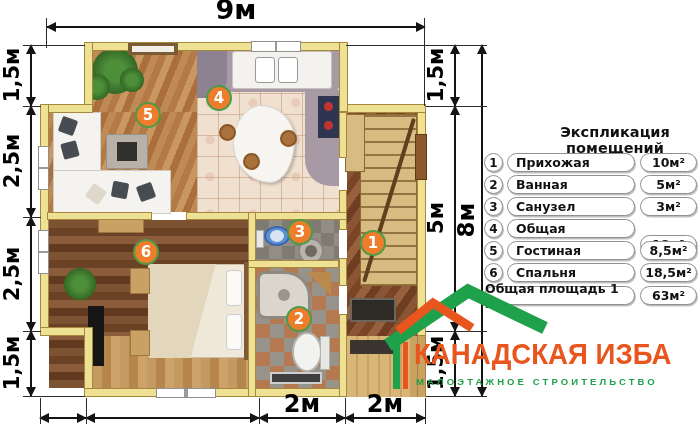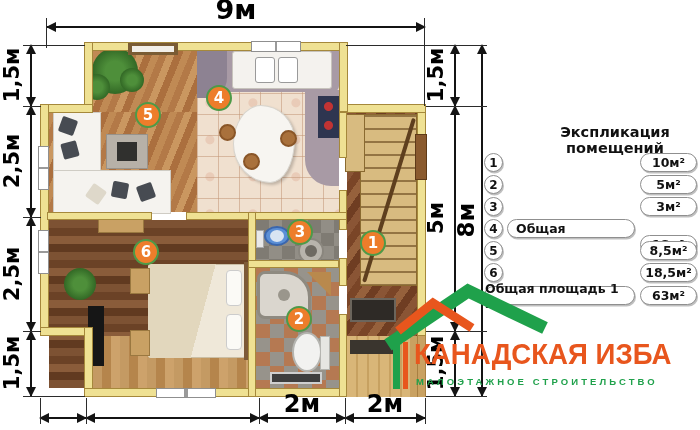--- a/index.html
+++ b/index.html
@@ -208,36 +208,41 @@
   <div class="dlab" style="left:355px;top:392px;width:60px;font-size:24px;">2м</div>
   <div class="ext" style="left:40px;top:398px;width:1px;height:26px;"></div>
   <div class="ext" style="left:86px;top:398px;width:1px;height:26px;"></div>
   <div class="ext" style="left:259px;top:398px;width:1px;height:26px;"></div>
   <div class="ext" style="left:345px;top:398px;width:1px;height:26px;"></div>
   <div class="ext" style="left:425px;top:398px;width:1px;height:26px;"></div>
 
   <div class="legend-title" style="left:520px;top:124px;width:190px;">Экспликация помещений</div>
 
   <div class="lcirc" style="left:484px;top:153px;">1</div>
+  <div class="pill name" style="left:507px;top:153px;width:128px;">Прихожая</div>
   <div class="pill area" style="left:640px;top:153px;width:57px;">10м²</div>
 
   <div class="lcirc" style="left:484px;top:175px;">2</div>
+  <div class="pill name" style="left:507px;top:175px;width:128px;">Ванная</div>
   <div class="pill area" style="left:640px;top:175px;width:57px;">5м²</div>
 
   <div class="lcirc" style="left:484px;top:197px;">3</div>
+  <div class="pill name" style="left:507px;top:197px;width:128px;">Санузел</div>
   <div class="pill area" style="left:640px;top:197px;width:57px;">3м²</div>
 
   <div class="lcirc" style="left:484px;top:219px;">4</div>
   <div class="pill name" style="left:507px;top:219px;width:128px;">Общая</div>
   <div class="pill area" style="left:640px;top:235px;width:57px;">18м²</div>
 
   <div class="lcirc" style="left:484px;top:241px;">5</div>
+  <div class="pill name" style="left:507px;top:241px;width:128px;">Гостиная</div>
   <div class="pill area" style="left:640px;top:241px;width:57px;">8,5м²</div>
 
   <div class="lcirc" style="left:484px;top:263px;">6</div>
+  <div class="pill name" style="left:507px;top:263px;width:128px;">Спальня</div>
   <div class="pill area" style="left:640px;top:263px;width:57px;">18,5м²</div>
 
   <div class="pill name" style="left:484px;top:286px;width:151px;justify-content:center;padding-left:0;">Общая площадь 1 эт</div>
   <div class="pill area" style="left:640px;top:286px;width:57px;">63м²</div>
 
   <svg style="position:absolute;left:383px;top:283px;z-index:10;" width="170" height="75" viewBox="0 0 170 75">
     <polyline points="5,62 85,8 162,45" fill="none" stroke="#1FA14B" stroke-width="13"></polyline>
     <polyline points="15,48 50,20 89,45" fill="none" stroke="#E8561D" stroke-width="9"></polyline>
   </svg>
   <div class="logo-bar" style="left:393px;top:342px;width:7px;height:47px;background:#1FA14B;"></div>

